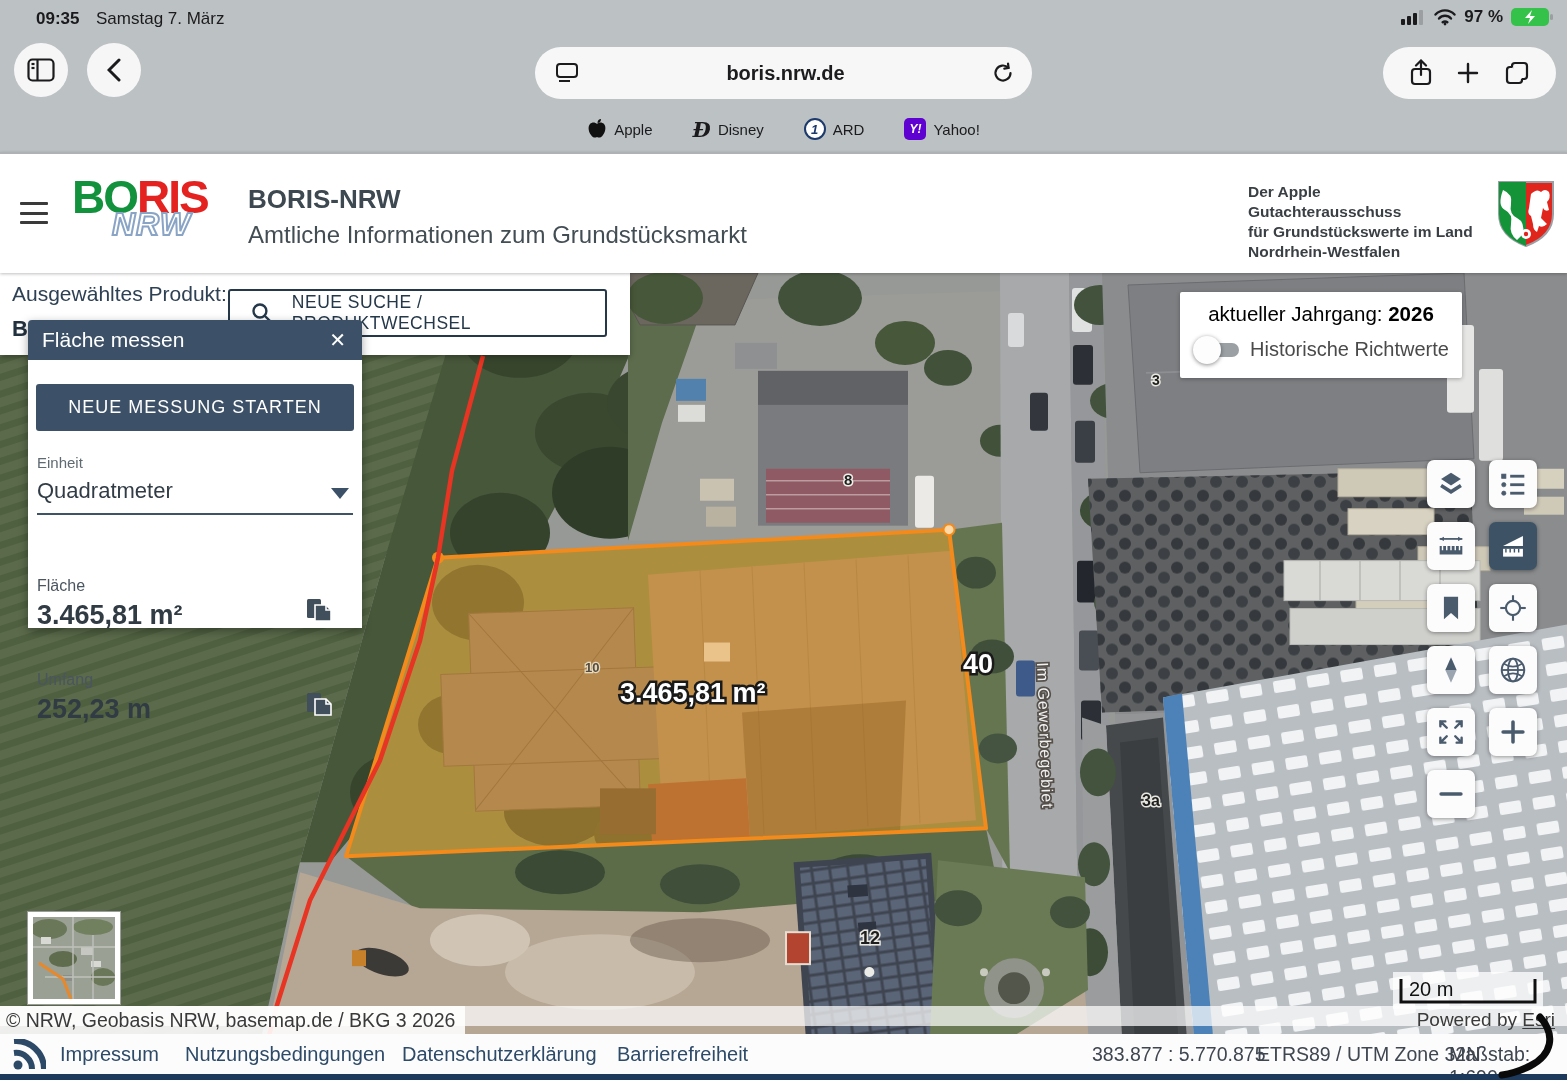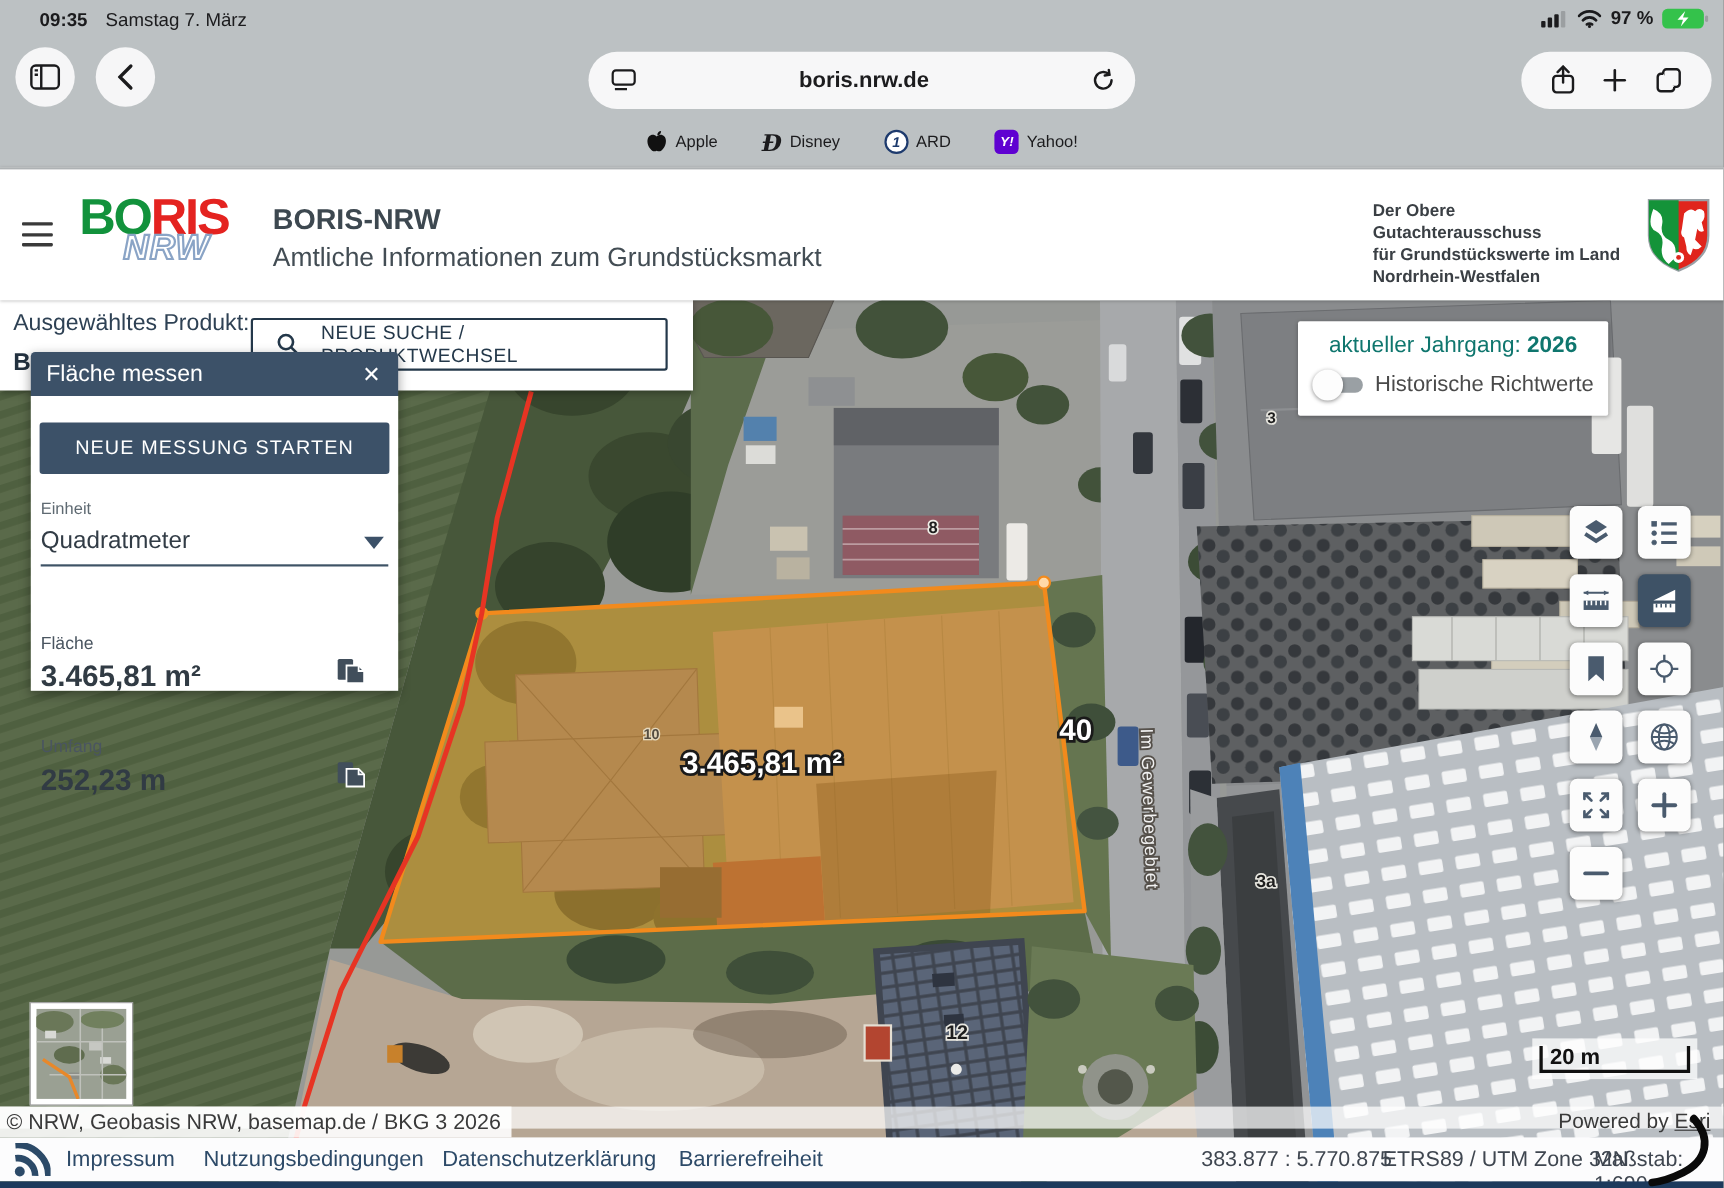--- a/index.html
+++ b/index.html
@@ -55,33 +55,33 @@
   .unit-label{position:absolute;left:9px;top:94px;font-size:15px;color:#5f6a72;}
   .unit-select{position:absolute;left:9px;top:112px;width:316px;height:43px;border-bottom:2px solid #3e5366;cursor:pointer;}
   .unit-value{position:absolute;left:0;top:6px;font-size:22px;color:#323c46;}
   .unit-caret{position:absolute;right:4px;top:16px;width:0;height:0;border-left:9px solid transparent;border-right:9px solid transparent;border-top:11px solid #3c5168;}
   .meas-label{position:absolute;left:9px;font-size:16px;color:#4a5560;}
   .meas-value{position:absolute;left:9px;font-size:27px;font-weight:700;color:#313b44;}
   .copy-btn{position:absolute;left:276px;width:30px;height:30px;cursor:pointer;}
 
   
   .year-panel{position:absolute;left:1180px;top:292px;width:282px;height:86px;background:#fff;border-radius:2px;box-shadow:0 1px 4px rgba(0,0,0,.3);z-index:4;}
-  .year-line{position:absolute;left:0;top:10px;width:100%;text-align:center;font-size:20.5px;color:#0f766e;}
+  .year-line{position:absolute;left:0;top:10px;width:100%;text-align:center;font-size:20.5px;color:#000000;}
   .year-line b{font-weight:800;}
   .toggle{position:absolute;left:13px;top:43px;width:48px;height:30px;cursor:pointer;}
   .toggle-track{position:absolute;left:6px;top:8px;width:40px;height:14px;border-radius:7px;background:#9aa0a4;}
   .toggle-knob{position:absolute;left:0px;top:1px;width:28px;height:28px;border-radius:50%;background:#fdfdfd;box-shadow:0 1px 4px rgba(0,0,0,.45);}
   .toggle-label{position:absolute;left:70px;top:46px;font-size:20px;color:#4a4a4a;text-align:center;}
 
   
   .tool-btn{position:absolute;width:48px;height:48px;border-radius:7px;background:#fcfcfc;box-shadow:0 1px 4px rgba(0,0,0,.4);display:flex;align-items:center;justify-content:center;cursor:pointer;z-index:4;}
   .tool-btn.active{background:#3e5266;}
 
   
-  .scalebar{position:absolute;left:1393px;top:944px;width:150px;height:37px;background:rgba(255,255,255,.75);z-index:3;font-weight:bold;}
+  .scalebar{position:absolute;left:1393px;top:972px;width:150px;height:37px;background:rgba(255,255,255,.75);z-index:3;}
   .scalebar-label{position:absolute;left:16px;top:6px;font-size:20px;color:#111;}
   .minimap{position:absolute;left:27px;top:911px;width:94px;height:94px;background:#fff;border:1px solid #9b9b9b;padding:5px;z-index:3;cursor:pointer;}
   .attribution{position:absolute;left:0;top:1006px;width:100%;height:20px;background:rgba(255,255,255,.72);z-index:3;}
   .attr-left{position:absolute;left:0;top:0;height:28px;background:rgba(255,255,255,.9);padding:3px 10px 0 6px;font-size:19.5px;color:#3a3a3a;white-space:nowrap;}
   .attr-right{position:absolute;right:12px;top:3px;font-size:19px;color:#3a3a3a;}
   .attr-right u{text-underline-offset:2px;}
 
   
   .footer{position:absolute;left:0;top:1034px;width:100%;height:40px;background:#fcfcfd;z-index:4;}
   .footer-link{position:absolute;top:9px;font-size:20px;color:#2d4a68;cursor:pointer;}
@@ -372,21 +372,21 @@
       </div>
     <div class="logo">
       <span class="logo-boris"><span class="logo-bo">BO</span><span class="logo-ris">RIS</span></span>
       <span class="logo-nrw">NRW</span>
     </div>
     <div class="title-block">
       <div class="page-title">BORIS-NRW</div>
       <div class="page-subtitle">Amtliche Informationen zum Grundstücksmarkt</div>
     </div>
     <div class="committee">
-      <div>Der Obere Gutachterausschuss</div>
+      <div>Der Apple Gutachterausschuss</div>
       <div>für Grundstückswerte im Land</div>
       <div>Nordrhein-Westfalen</div>
     </div>
     <svg class="coat" width="58" height="68" viewBox="0 0 58 68">
       <path d="M2,2 h54 v32 q0,22 -27,32 q-27,-10 -27,-32 z" fill="#e0251c" stroke="#9aa0a6" stroke-width="2"></path>
       <path d="M2,2 h27 v64 q-27,-10 -27,-32 z" fill="#149339"></path>
       <path d="M6,10 q10,4 8,14 q-2,10 6,14 q8,4 6,16 l-6,6 q-8,-6 -6,-16 q2,-10 -6,-14 q-8,-4 -2,-20 z" fill="#fff"></path>
       <path d="M34,14 q6,-6 10,-2 q4,-4 8,0 q2,6 -2,10 l2,8 q-4,2 -6,-2 l-2,10 l6,6 q-4,4 -8,2 l-2,6 q-4,-2 -4,-8 l-2,-8 q-4,-2 -2,-8 z" fill="#fff"></path>
       <circle cx="29" cy="54" r="5" fill="#fff"></circle>
         <circle cx="29" cy="54" r="2.2" fill="#e0251c"></circle>

